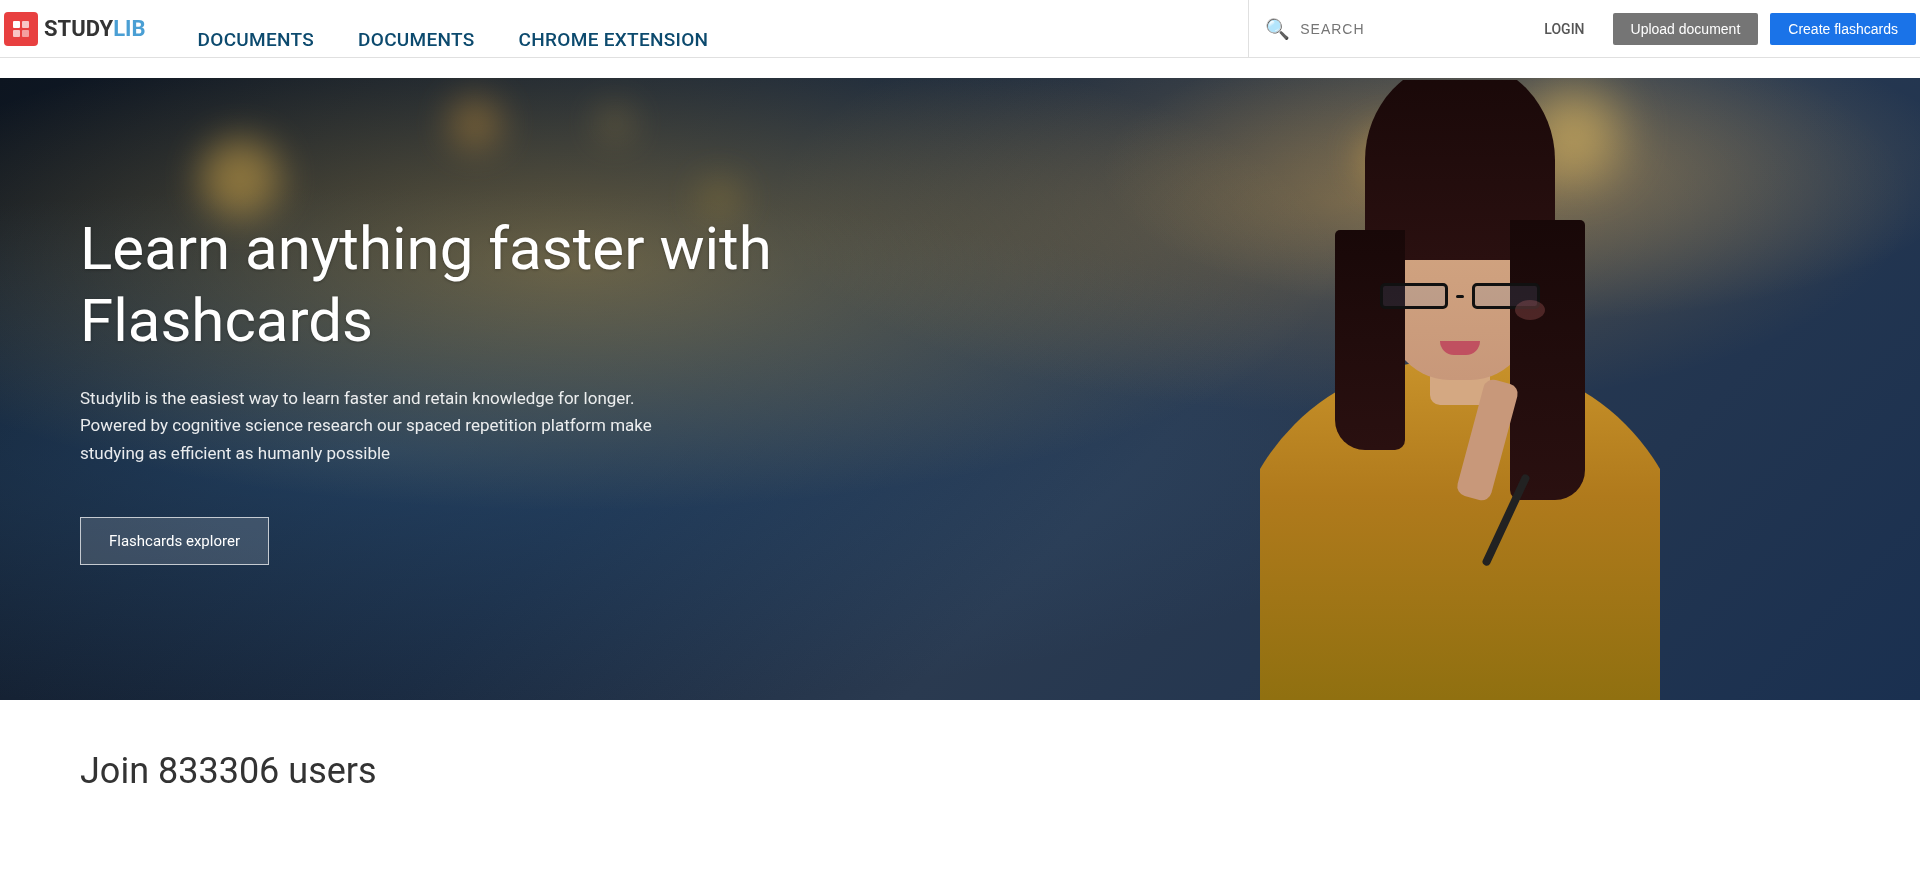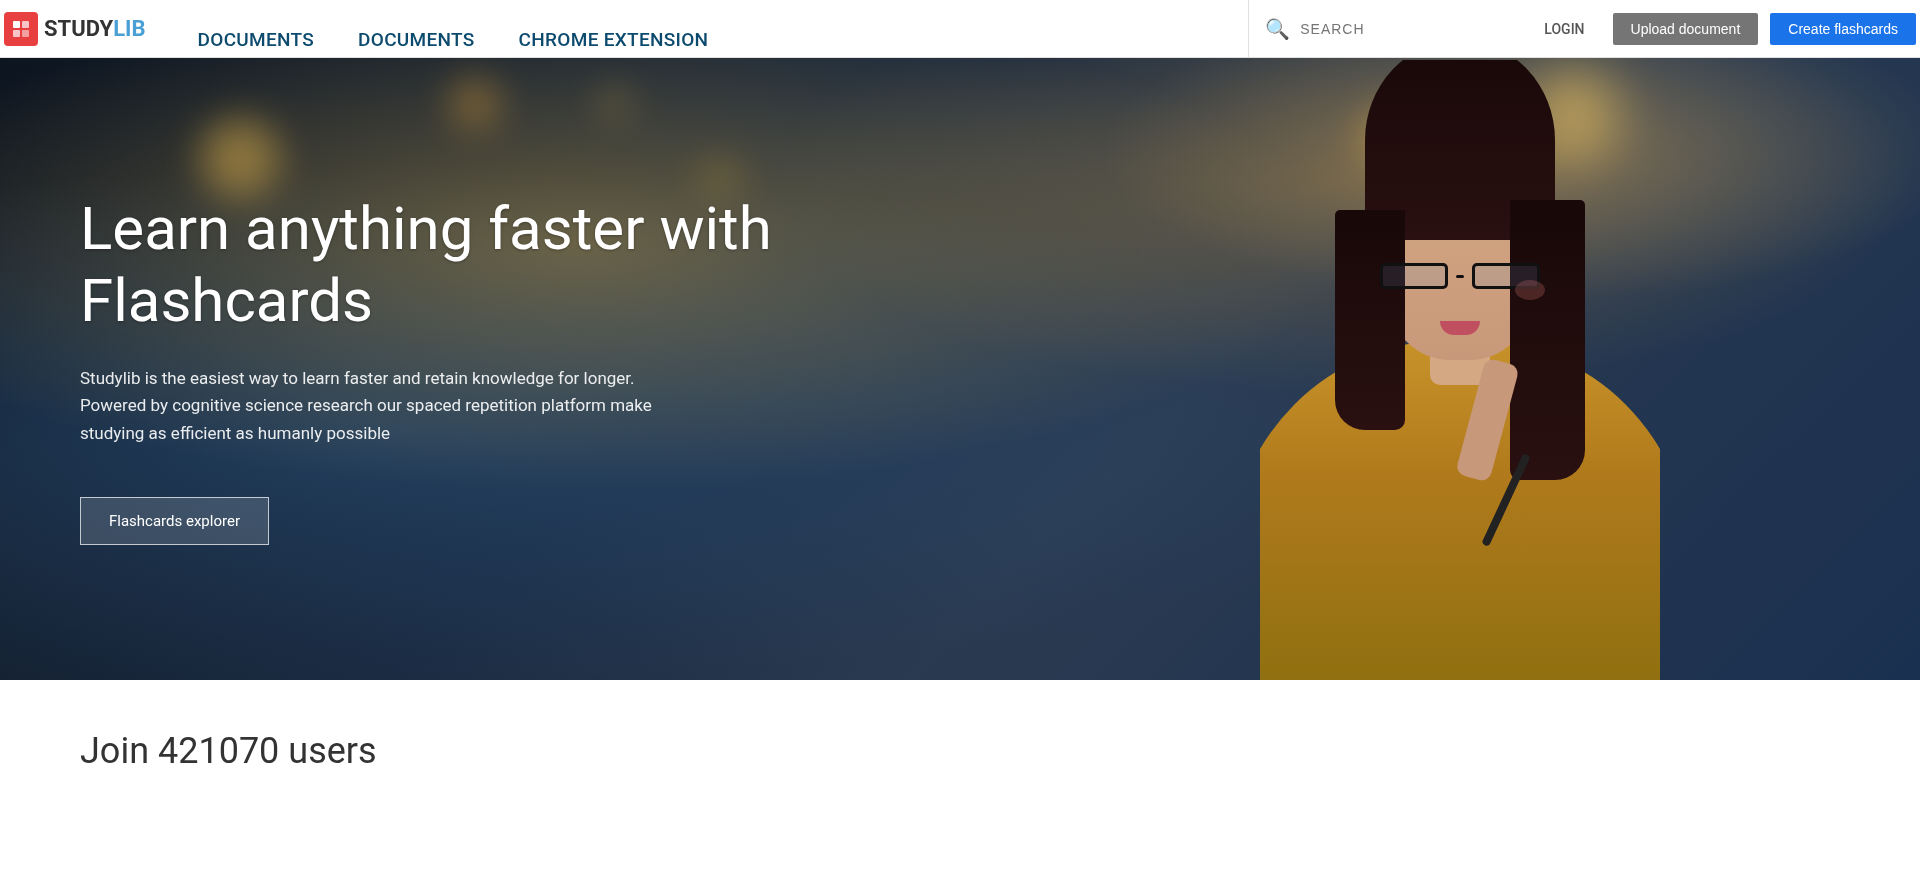--- a/index.html
+++ b/index.html
@@ -125,20 +125,21 @@
       border-radius: 2px;
     }
 
     
     .hero {
       position: relative;
       width: 100%;
       height: 622px;
       background: #1a2540;
       overflow: hidden;
+      margin-top: 20px;
     }
     .hero-bg {
       position: absolute;
       inset: 0;
       background:
         radial-gradient(ellipse at 30% 30%, rgba(255,200,80,0.35) 0%, transparent 40%),
         radial-gradient(ellipse at 70% 20%, rgba(255,180,60,0.25) 0%, transparent 30%),
         radial-gradient(ellipse at 80% 15%, rgba(255,200,100,0.3) 0%, transparent 20%),
         radial-gradient(ellipse at 20% 60%, rgba(50,100,150,0.4) 0%, transparent 50%),
         linear-gradient(135deg, #0d1520 0%, #1a2a40 40%, #2a3a50 60%, #1a3050 100%);
@@ -298,14 +299,14 @@
   </div>
 
   <div class="hero-content">
     <h1 class="hero-title">Learn anything faster with Flashcards</h1>
     <p class="hero-description">Studylib is the easiest way to learn faster and retain knowledge for longer. Powered by cognitive science research our spaced repetition platform make studying as efficient as humanly possible</p>
     <a class="btn-flashcards-explorer" href="#">Flashcards explorer</a>
   </div>
 </section>
 
 <section class="below-hero">
-  <h2 class="join-title">Join 421070 users</h2>
+  <h2 class="join-title">Join 833306 users</h2>
 </section>
 
 </body></html>

